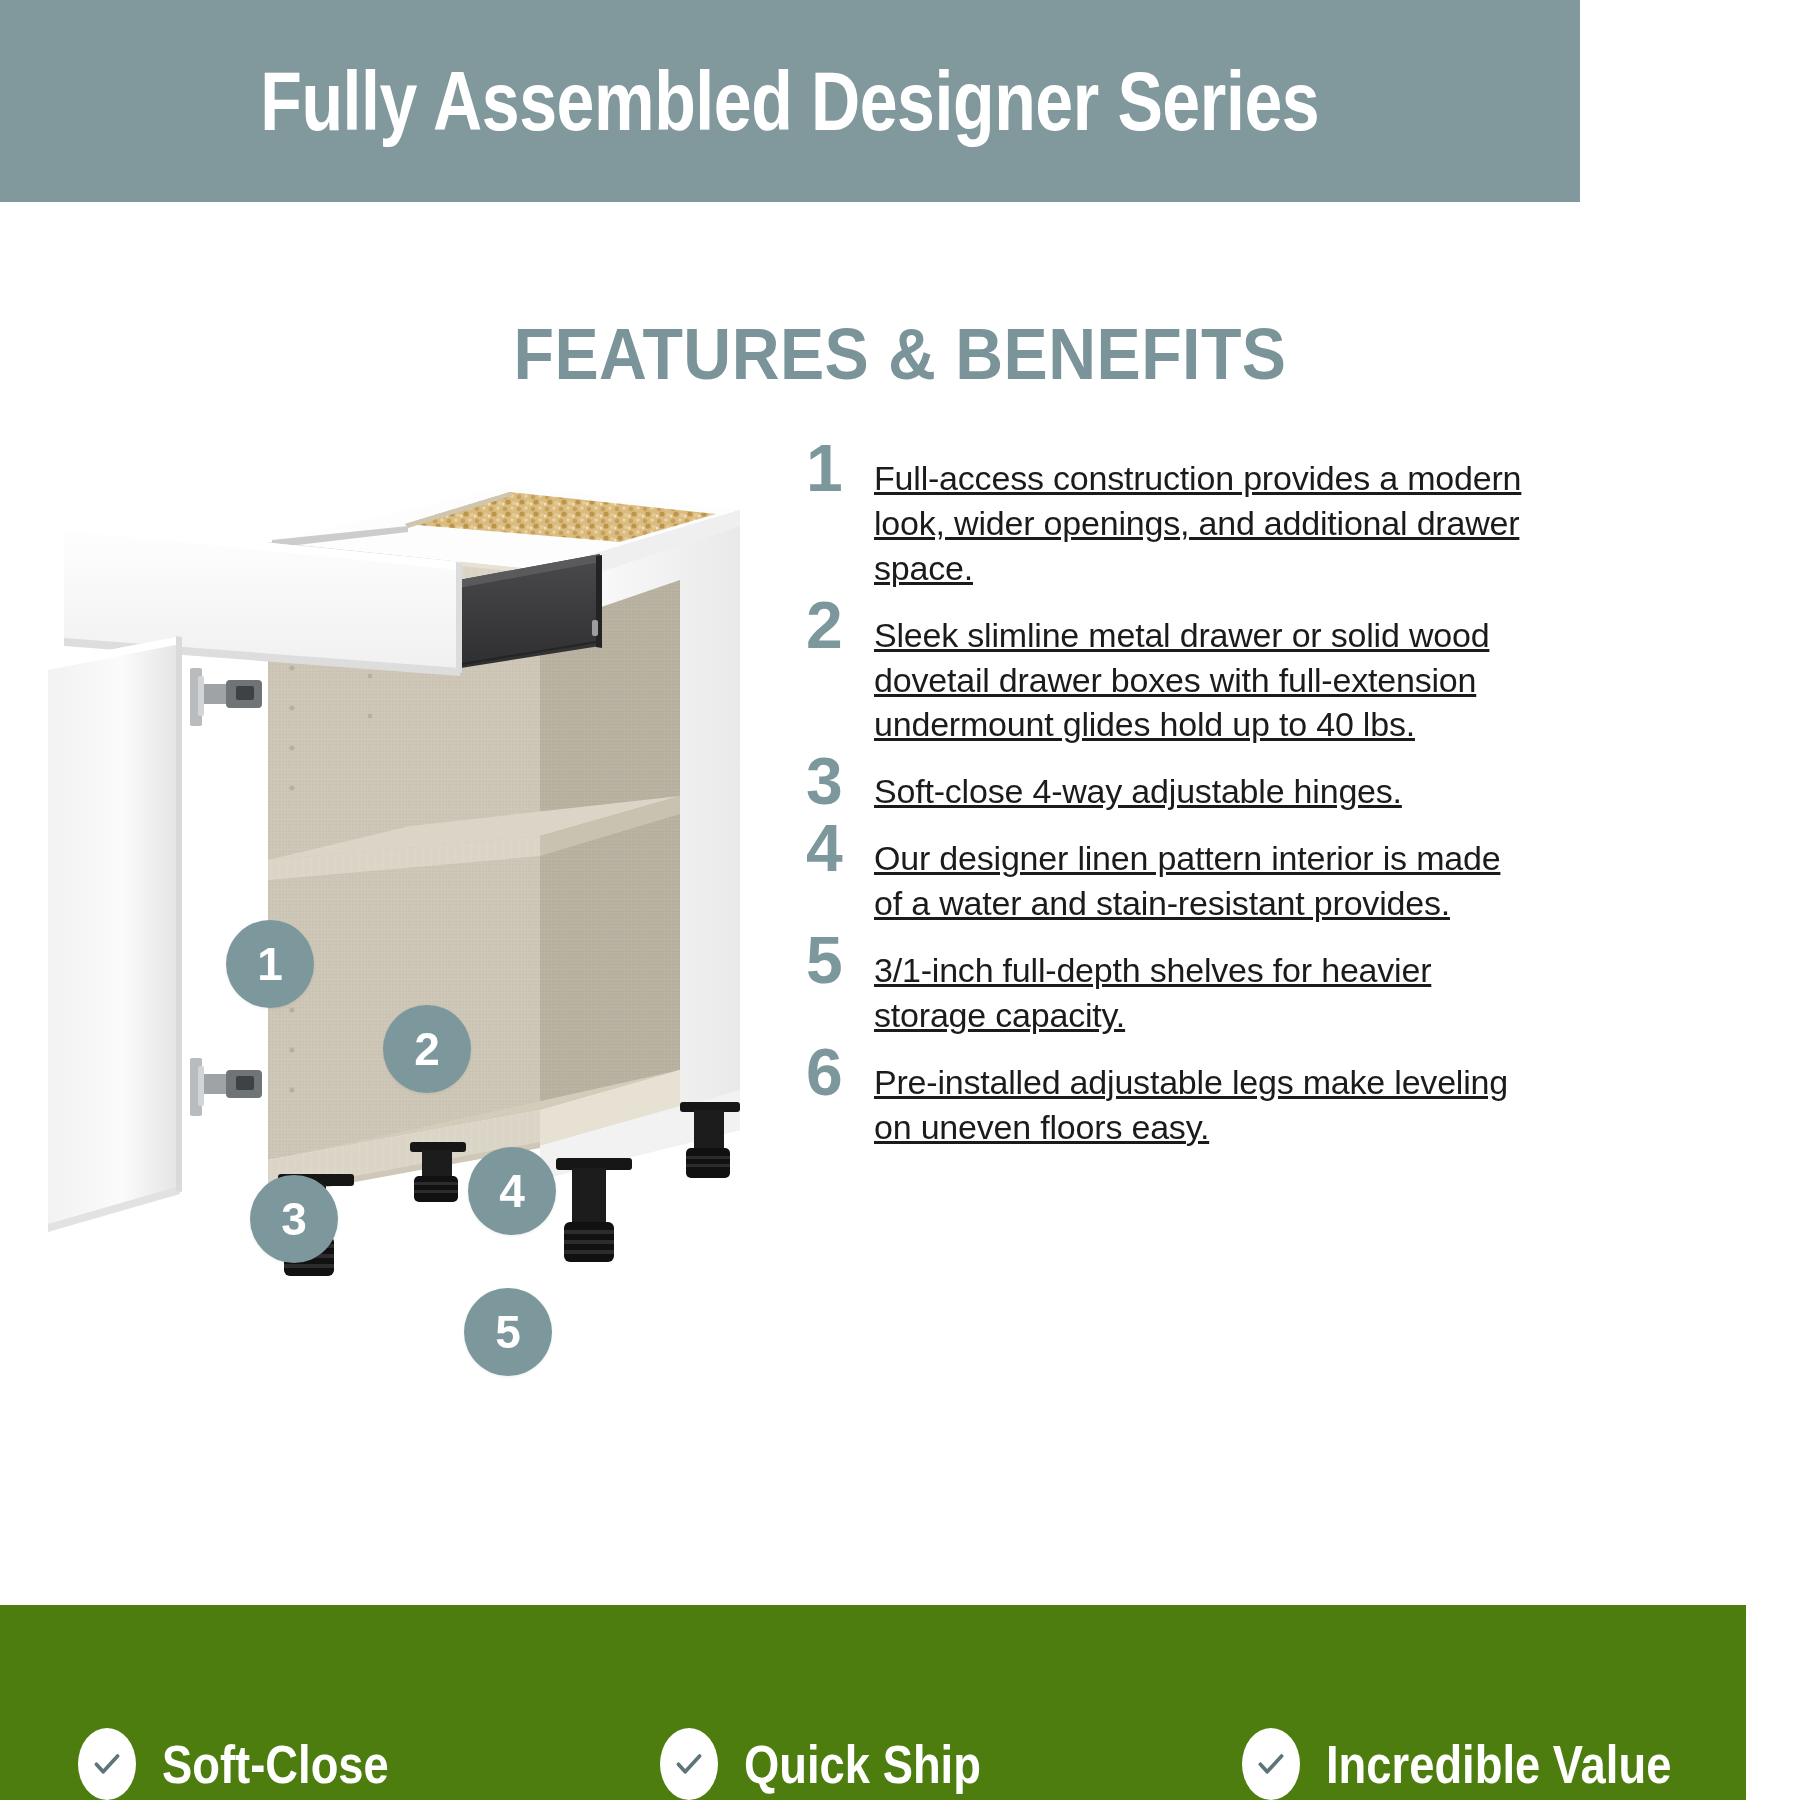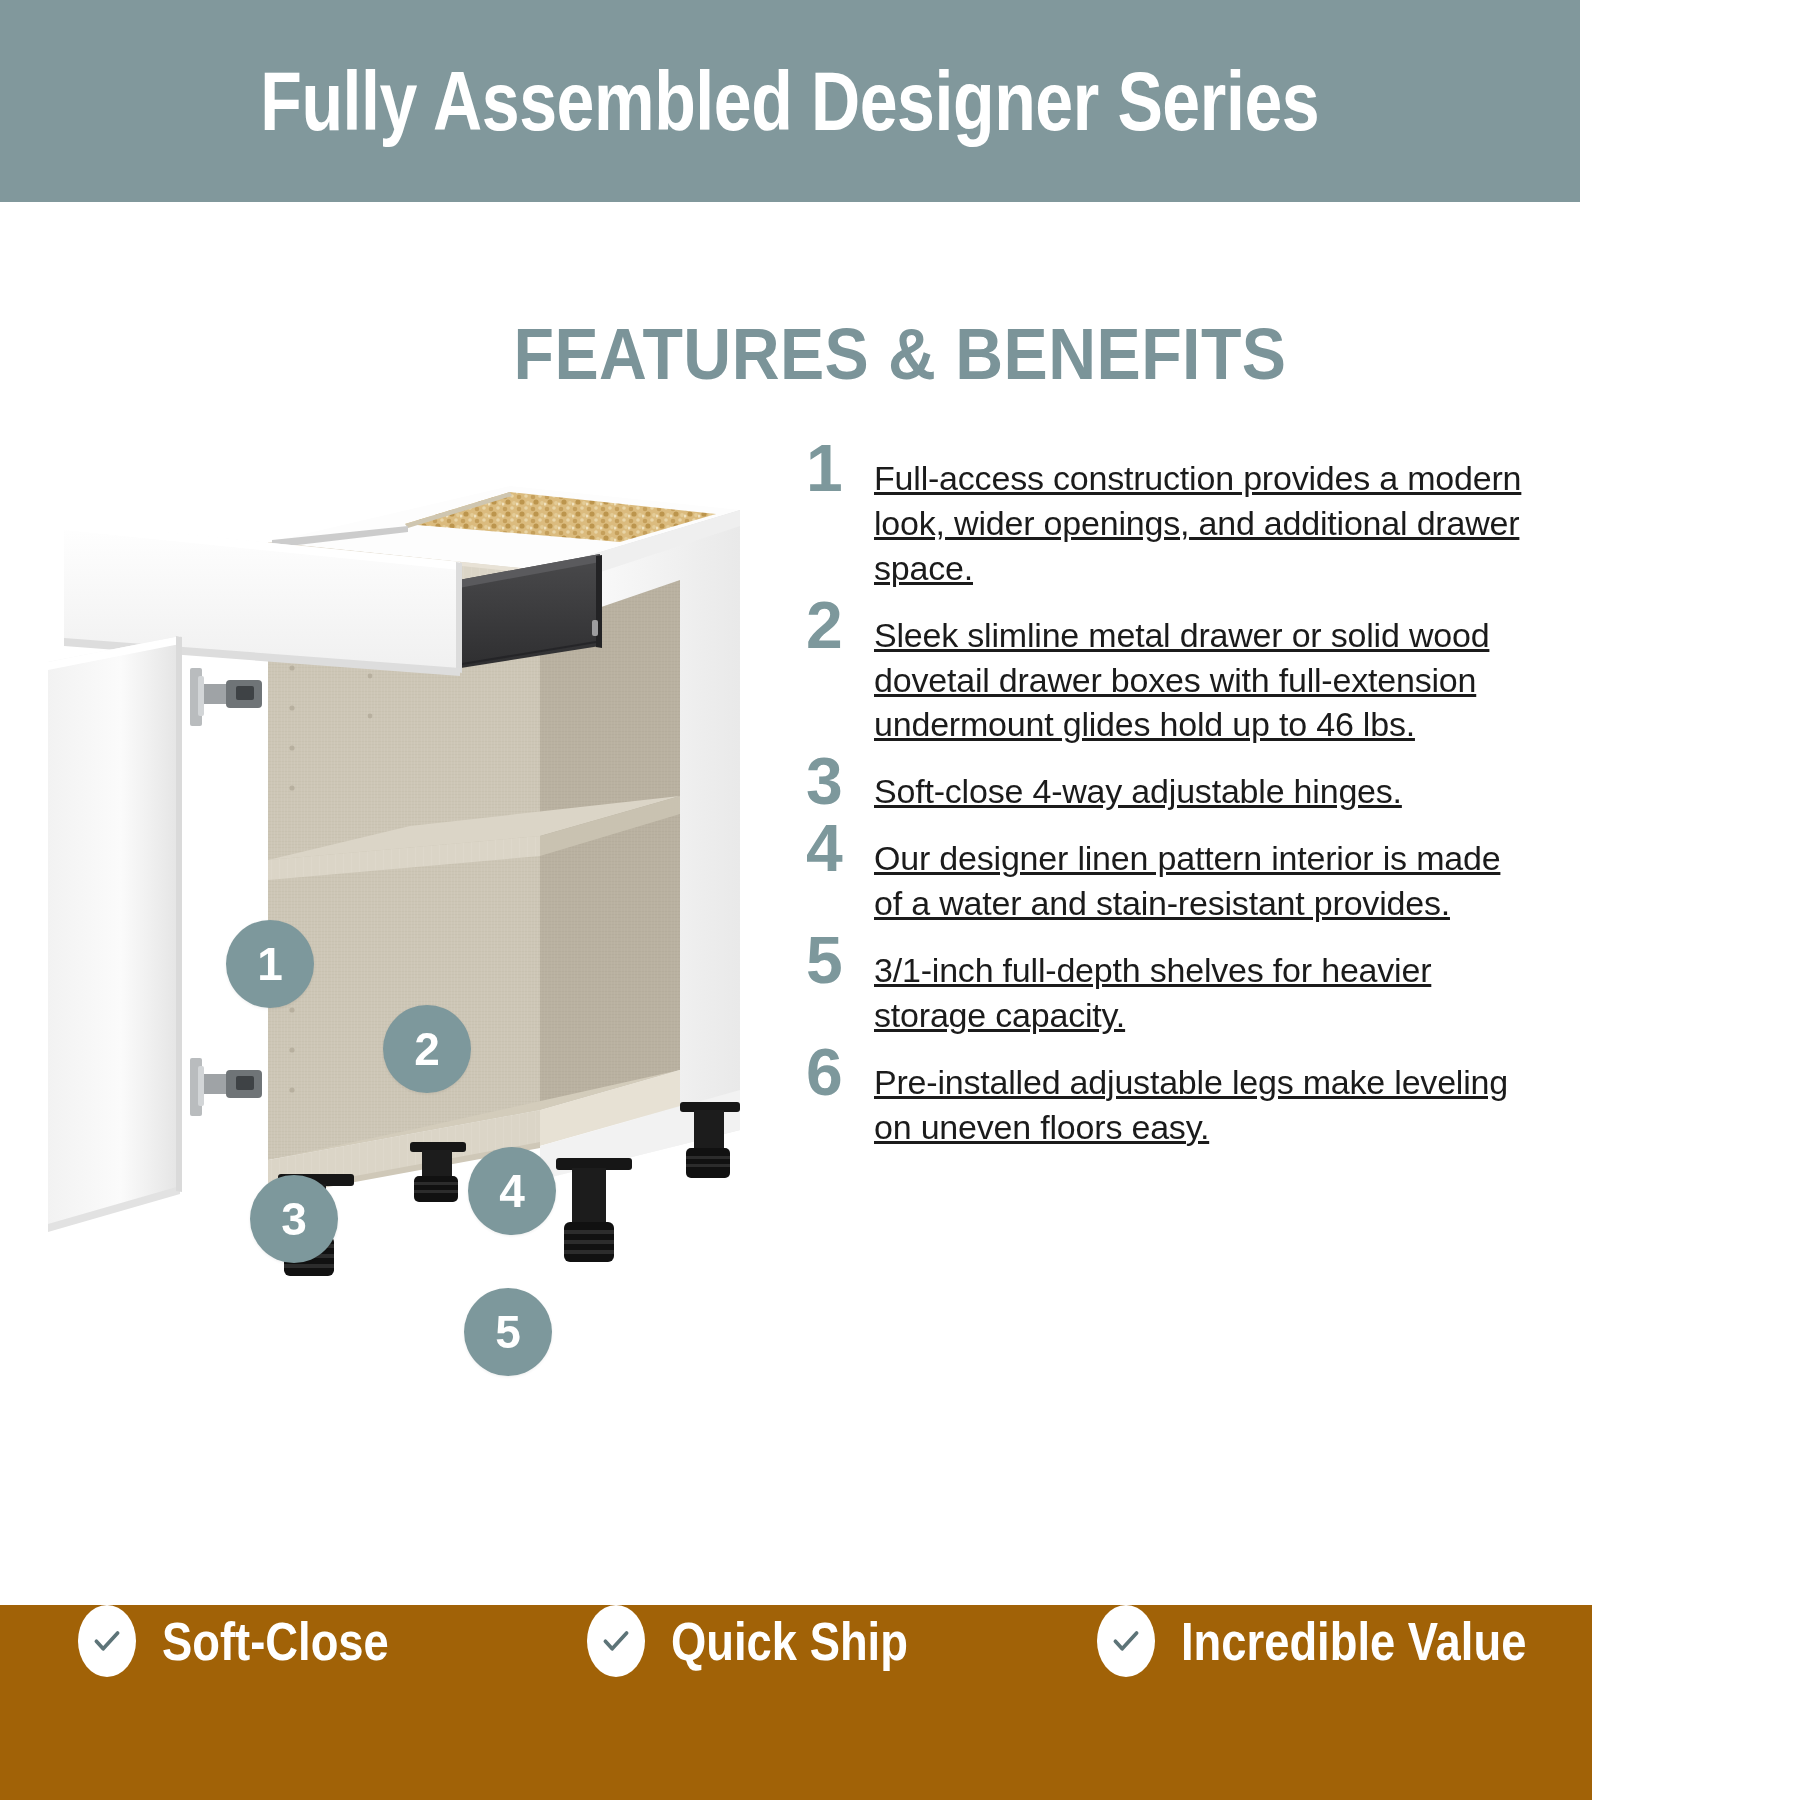--- a/index.html
+++ b/index.html
@@ -67,22 +67,22 @@
   .feat-text{
     flex:1 1 auto;
     color:#1b1b1b;font-size:34px;line-height:1.32;
     font-weight:400;letter-spacing:-0.2px;
     padding-top:4px;
     text-decoration:underline;
   }
 
   
   .footer{
-    position:absolute;left:0;bottom:0;width:1592px;height:195px;
-    background:#a16207;display:flex;align-items:flex-start;
+    position:absolute;left:0;bottom:0;width:1746px;height:195px;
+    background:#4d7c0f;display:flex;align-items:flex-end;
   }
   .footer-item{
     flex:1 1 0;display:flex;align-items:center;justify-content:flex-start;
     padding-left:78px;
   }
   .check-badge{
     flex:0 0 auto;width:58px;height:72px;border-radius:50%;
     background:#ffffff;display:flex;align-items:center;justify-content:center;
     margin-right:26px;
   }
@@ -284,21 +284,21 @@
 
   <div class="features">
 
     <div class="feat">
       <div class="feat-num">1</div>
       <div class="feat-text">Full-access construction provides a modern look, wider openings, and additional drawer space.</div>
     </div>
 
     <div class="feat">
       <div class="feat-num">2</div>
-      <div class="feat-text">Sleek slimline metal drawer or solid wood dovetail drawer boxes with full-extension undermount glides hold up to 46 lbs.</div>
+      <div class="feat-text">Sleek slimline metal drawer or solid wood dovetail drawer boxes with full-extension undermount glides hold up to 40 lbs.</div>
     </div>
 
     <div class="feat">
       <div class="feat-num">3</div>
       <div class="feat-text">Soft-close 4-way adjustable hinges.</div>
     </div>
 
     <div class="feat">
       <div class="feat-num">4</div>
       <div class="feat-text">Our designer linen pattern interior is made of a water and stain-resistant provides.</div>

